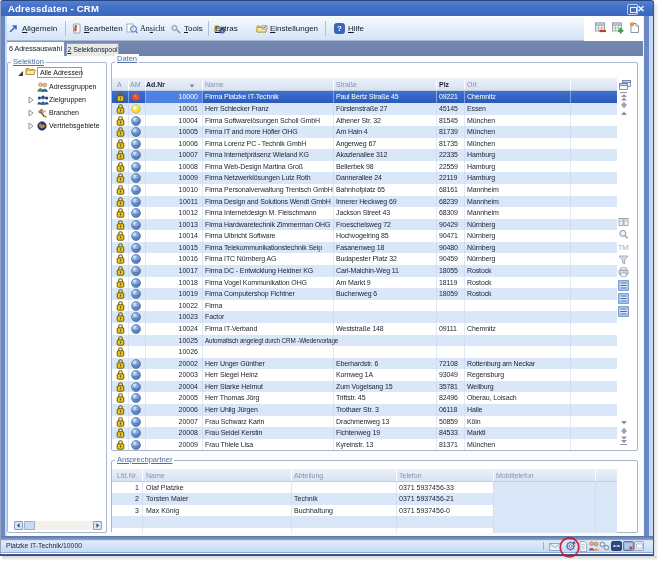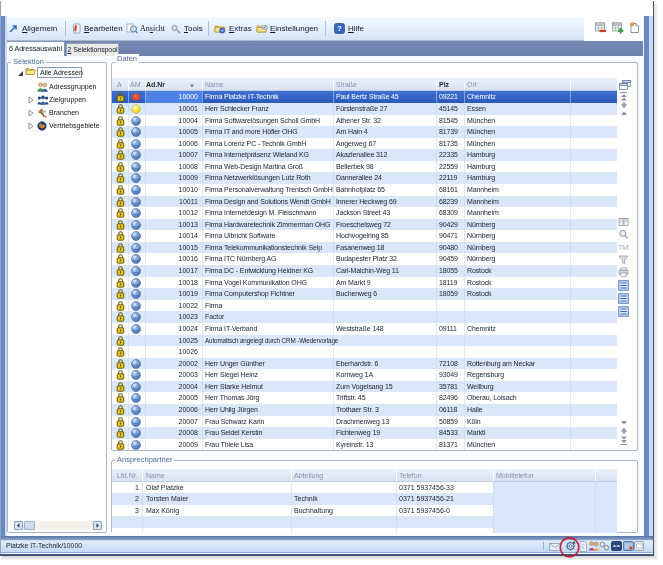--- a/index.html
+++ b/index.html
@@ -37,21 +37,21 @@
   white-space:nowrap; letter-spacing:-0.1px; }
 #tab2 { position:absolute; left:65px; top:2px; width:53px; height:13px;
   background:#e9eae7; border:1px solid #98a2b6; border-bottom:none;
   border-radius:2px 2px 0 0; font-size:7px; color:#141c2c; text-align:center; line-height:12px;
   white-space:nowrap; letter-spacing:-0.1px; }
 
 #content { position:absolute; left:1px; top:56px; width:652px; height:479.5px;
   background:#fafcfe; }
 .gbox { position:absolute; border:1px solid #aab6c8; border-radius:2px; background:#ffffff; }
 .glabel { position:absolute; font-size:7.5px; color:#51709f; background:#fafcfe;
-  padding:0 2px; line-height:9px; }
+  padding:0 2px; line-height:9px;text-decoration:underline; }
 
 .titem { position:absolute; font-size:7px; white-space:nowrap; color:#141414; line-height:13px; }
 
 #searchbar { position:absolute; left:112px; top:64px; width:525px; height:14px;
   background:linear-gradient(#eff6fe 0%, #d8e7f9 100%); border-bottom:1px solid #b9c9e2; }
 
 #ghead { position:absolute; left:112px; top:78px; width:505px; height:13px;
   background:linear-gradient(#ebf1fa 0%, #d8e2f1 100%); border-bottom:1px solid #c2cde0; }
 .hc { position:absolute; top:0; font-size:7px; white-space:nowrap; color:#8593ab; line-height:13px; }
 .hcb { color:#1c2538; font-weight:bold; }
@@ -94,20 +94,25 @@
 #br3 { position:absolute; left:649px; top:16px; width:4px; height:520px; background:#c4daf8; }
 #br4 { position:absolute; left:653px; top:1px; width:1px; height:553px; background:#49536e; }
 #shadow-b { position:absolute; left:2px; top:556px; width:655px; height:4px;
   background:linear-gradient(#b0b0b0, #f0f0f0); opacity:0.55; }
 #shadow-r { position:absolute; left:654px; top:4px; width:4px; height:554px;
   background:linear-gradient(to right, #c0c0c0, #f4f4f4); opacity:0.5; }
 </style>
 </head>
 <body>
 <div id="win">
+  <div id="titlebar">
+    <div id="title-text">Adressdaten - CRM</div>
+    <div id="btn-restore"></div>
+    <div id="btn-close">✕</div>
+  </div>
   <div id="toolbar">
       <svg width="0" height="0" style="position:absolute">
         <defs>
           <radialGradient id="gg" cx="35%" cy="30%" r="75%">
             <stop offset="0%" stop-color="#c2d8f2"></stop>
             <stop offset="55%" stop-color="#6f9cd8"></stop>
             <stop offset="100%" stop-color="#4a72ae"></stop>
           </radialGradient>
           <radialGradient id="yg" cx="38%" cy="32%" r="75%">
             <stop offset="0%" stop-color="#fbf6b0"></stop>
@@ -149,21 +154,21 @@
 <div class="tbi" style="left:183px;"><u>T</u>ools</div>
 <div class="tbsep" style="left:207px;"></div>
 <div class="abs" style="left:213px;top:6px;">
         <svg width="12" height="11" viewBox="0 0 12 11">
           <path d="M1 3 L1 9 L10 9 L10 4 L5 4 L4 3 Z" fill="#f7d978" stroke="#b08c28" stroke-width="0.7"></path>
           <path d="M1 4.5 L11 4.5 L10 9 L1 9 Z" fill="#fbe594" stroke="#b08c28" stroke-width="0.7"></path>
           <circle cx="8.2" cy="7.6" r="2.6" fill="#3f72c8" stroke="#2a4f96" stroke-width="0.6"></circle>
           <path d="M7 7.6 h2.4 M8.2 6.4 v2.4" stroke="#cfe0f8" stroke-width="0.6"></path>
         </svg>
       </div>
-<div class="tbi" style="left:228px;text-align:center;"><u>E</u>xtras</div>
+<div class="tbi" style="left:214px;text-align:center;"><u>E</u>xtras</div>
 <div class="abs" style="left:255px;top:6px;">
         <svg width="12" height="11" viewBox="0 0 12 11">
           <path d="M1 3 L1 9 L10 9 L10 4 L5 4 L4 3 Z" fill="#f7d978" stroke="#b08c28" stroke-width="0.7"></path>
           <path d="M1 4.5 L11 4.5 L10 9 L1 9 Z" fill="#fbe594" stroke="#b08c28" stroke-width="0.7"></path>
           <path d="M6 2.5 L11 2.5 L11 6 L6 6 Z" fill="#e8eef6" stroke="#7888a0" stroke-width="0.6"></path>
           <path d="M7 4.2 L8 5.2 L10 3" stroke="#2f9c3f" stroke-width="1" fill="none"></path>
         </svg>
       </div>
 <div class="tbi" style="left:269px;"><u>E</u>instellungen</div>
 <div class="tbsep" style="left:324px;"></div>

